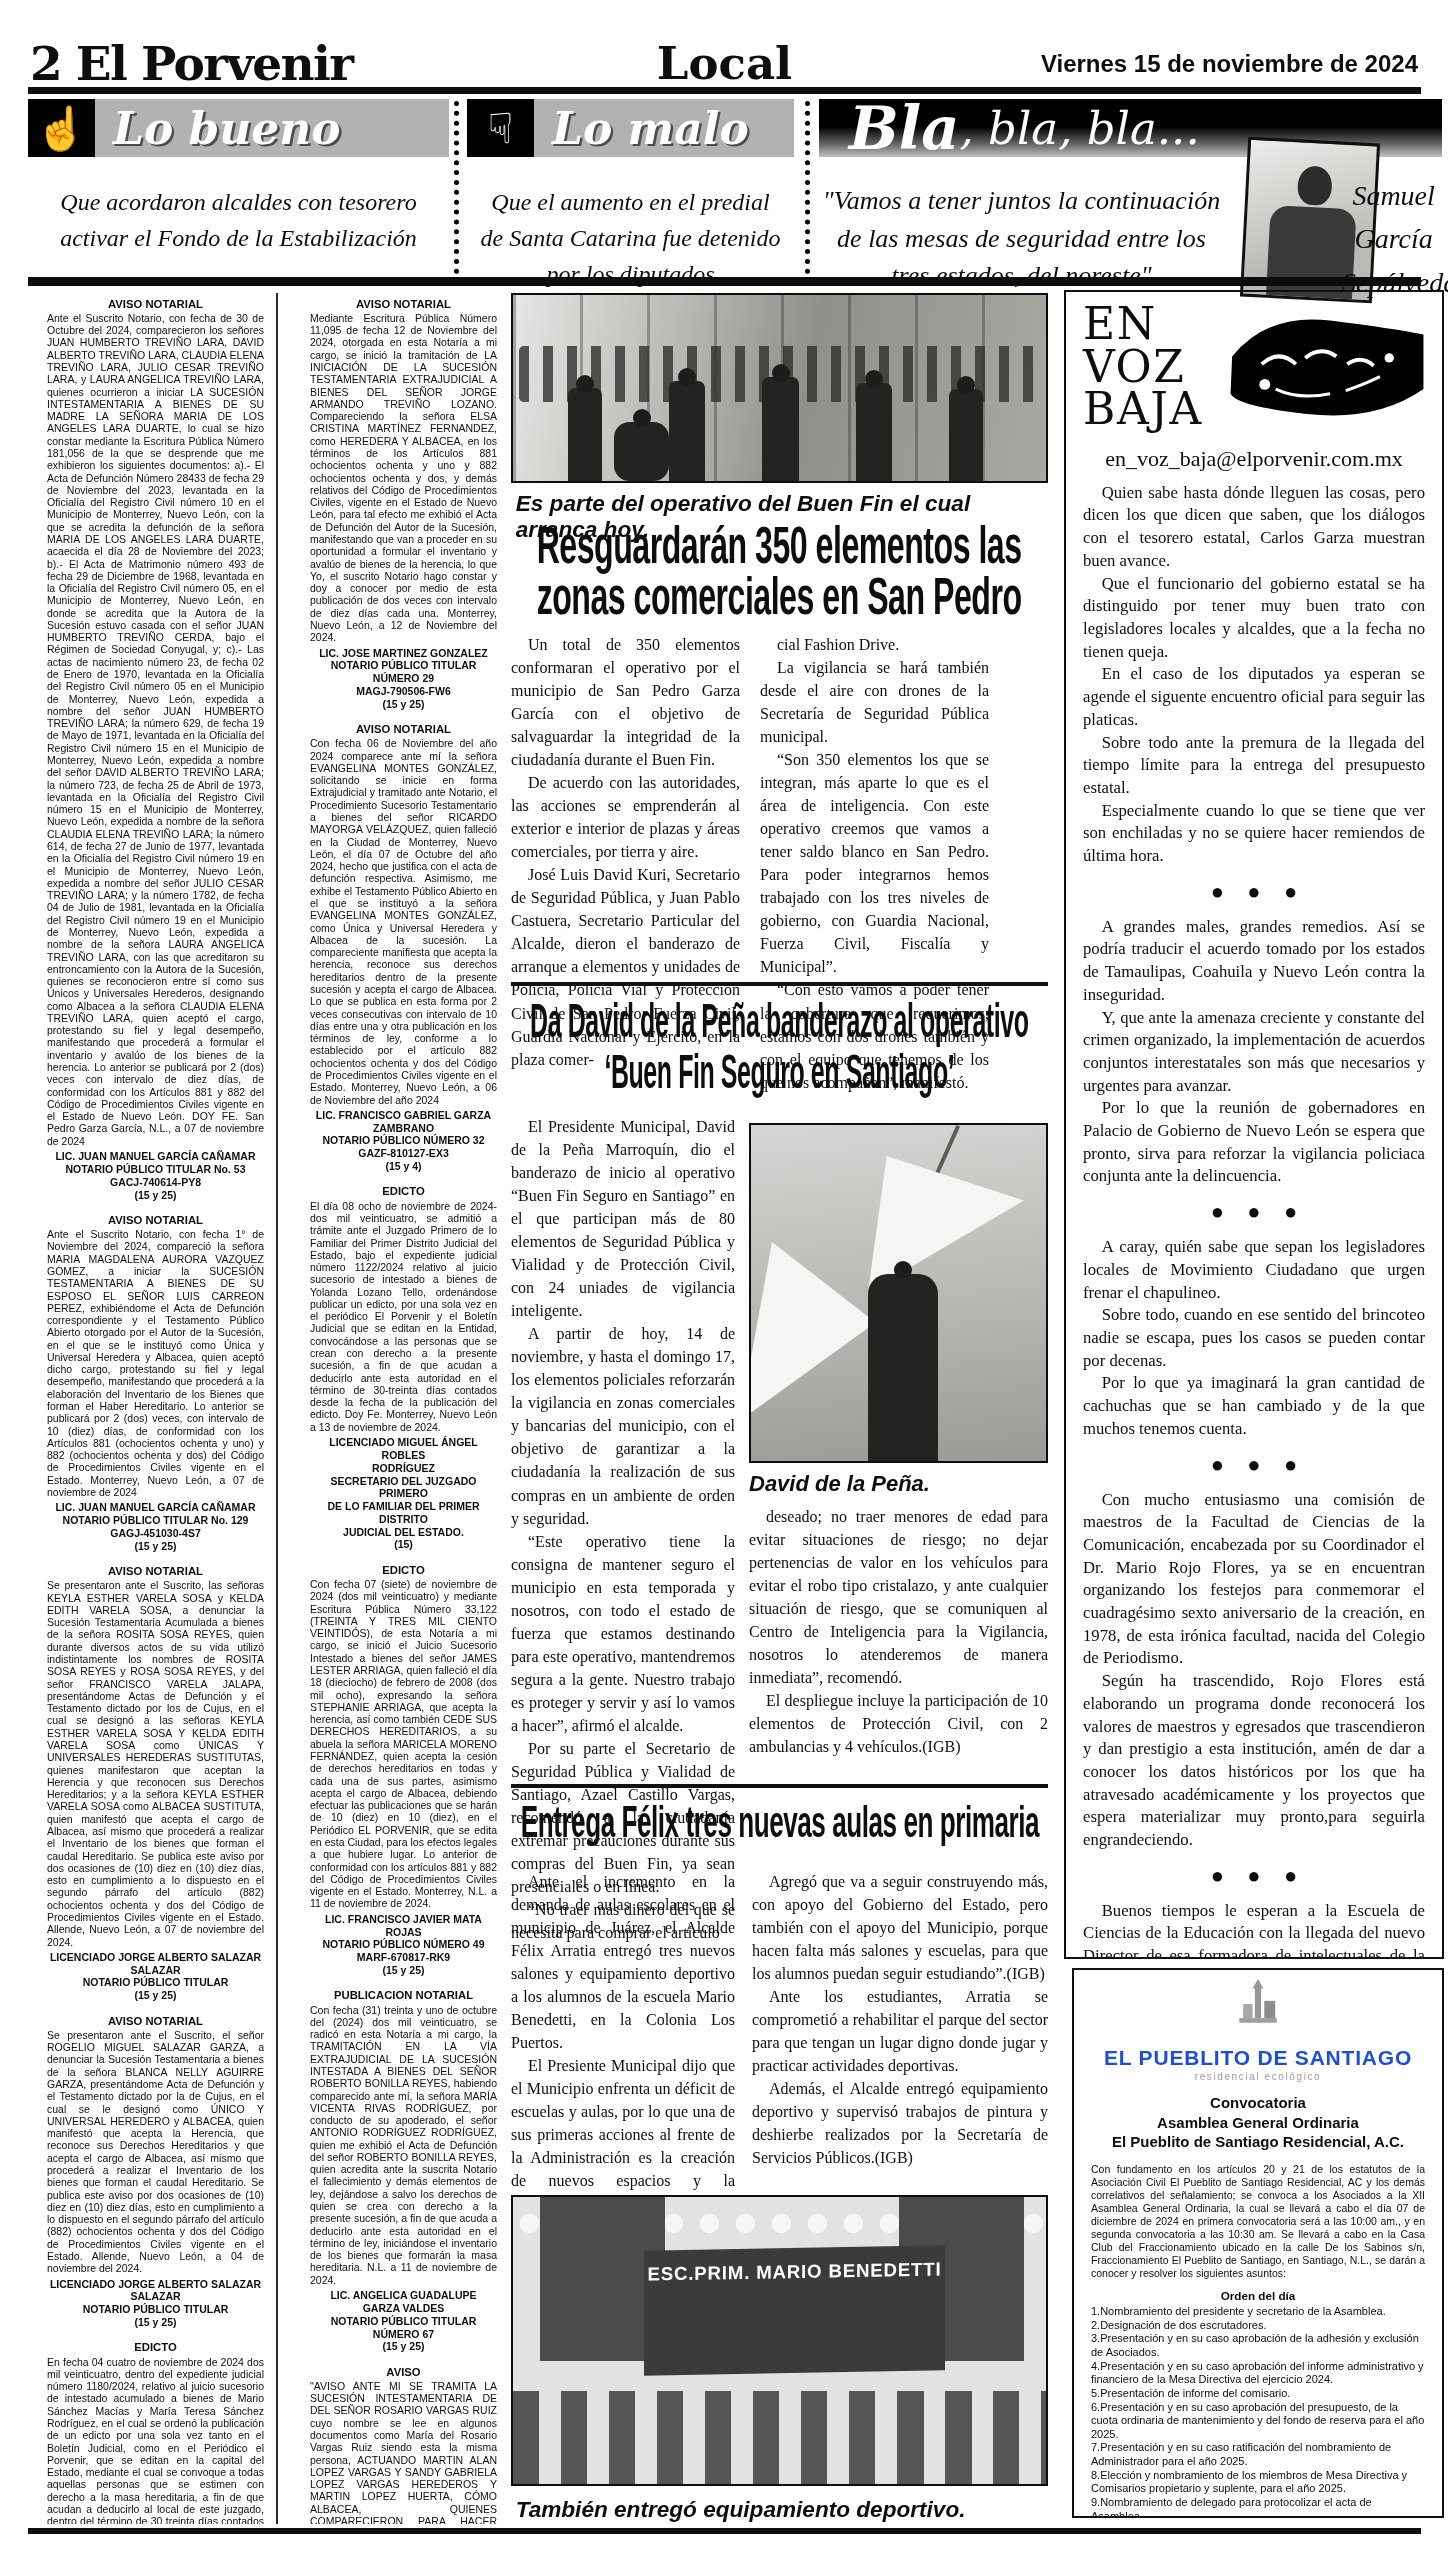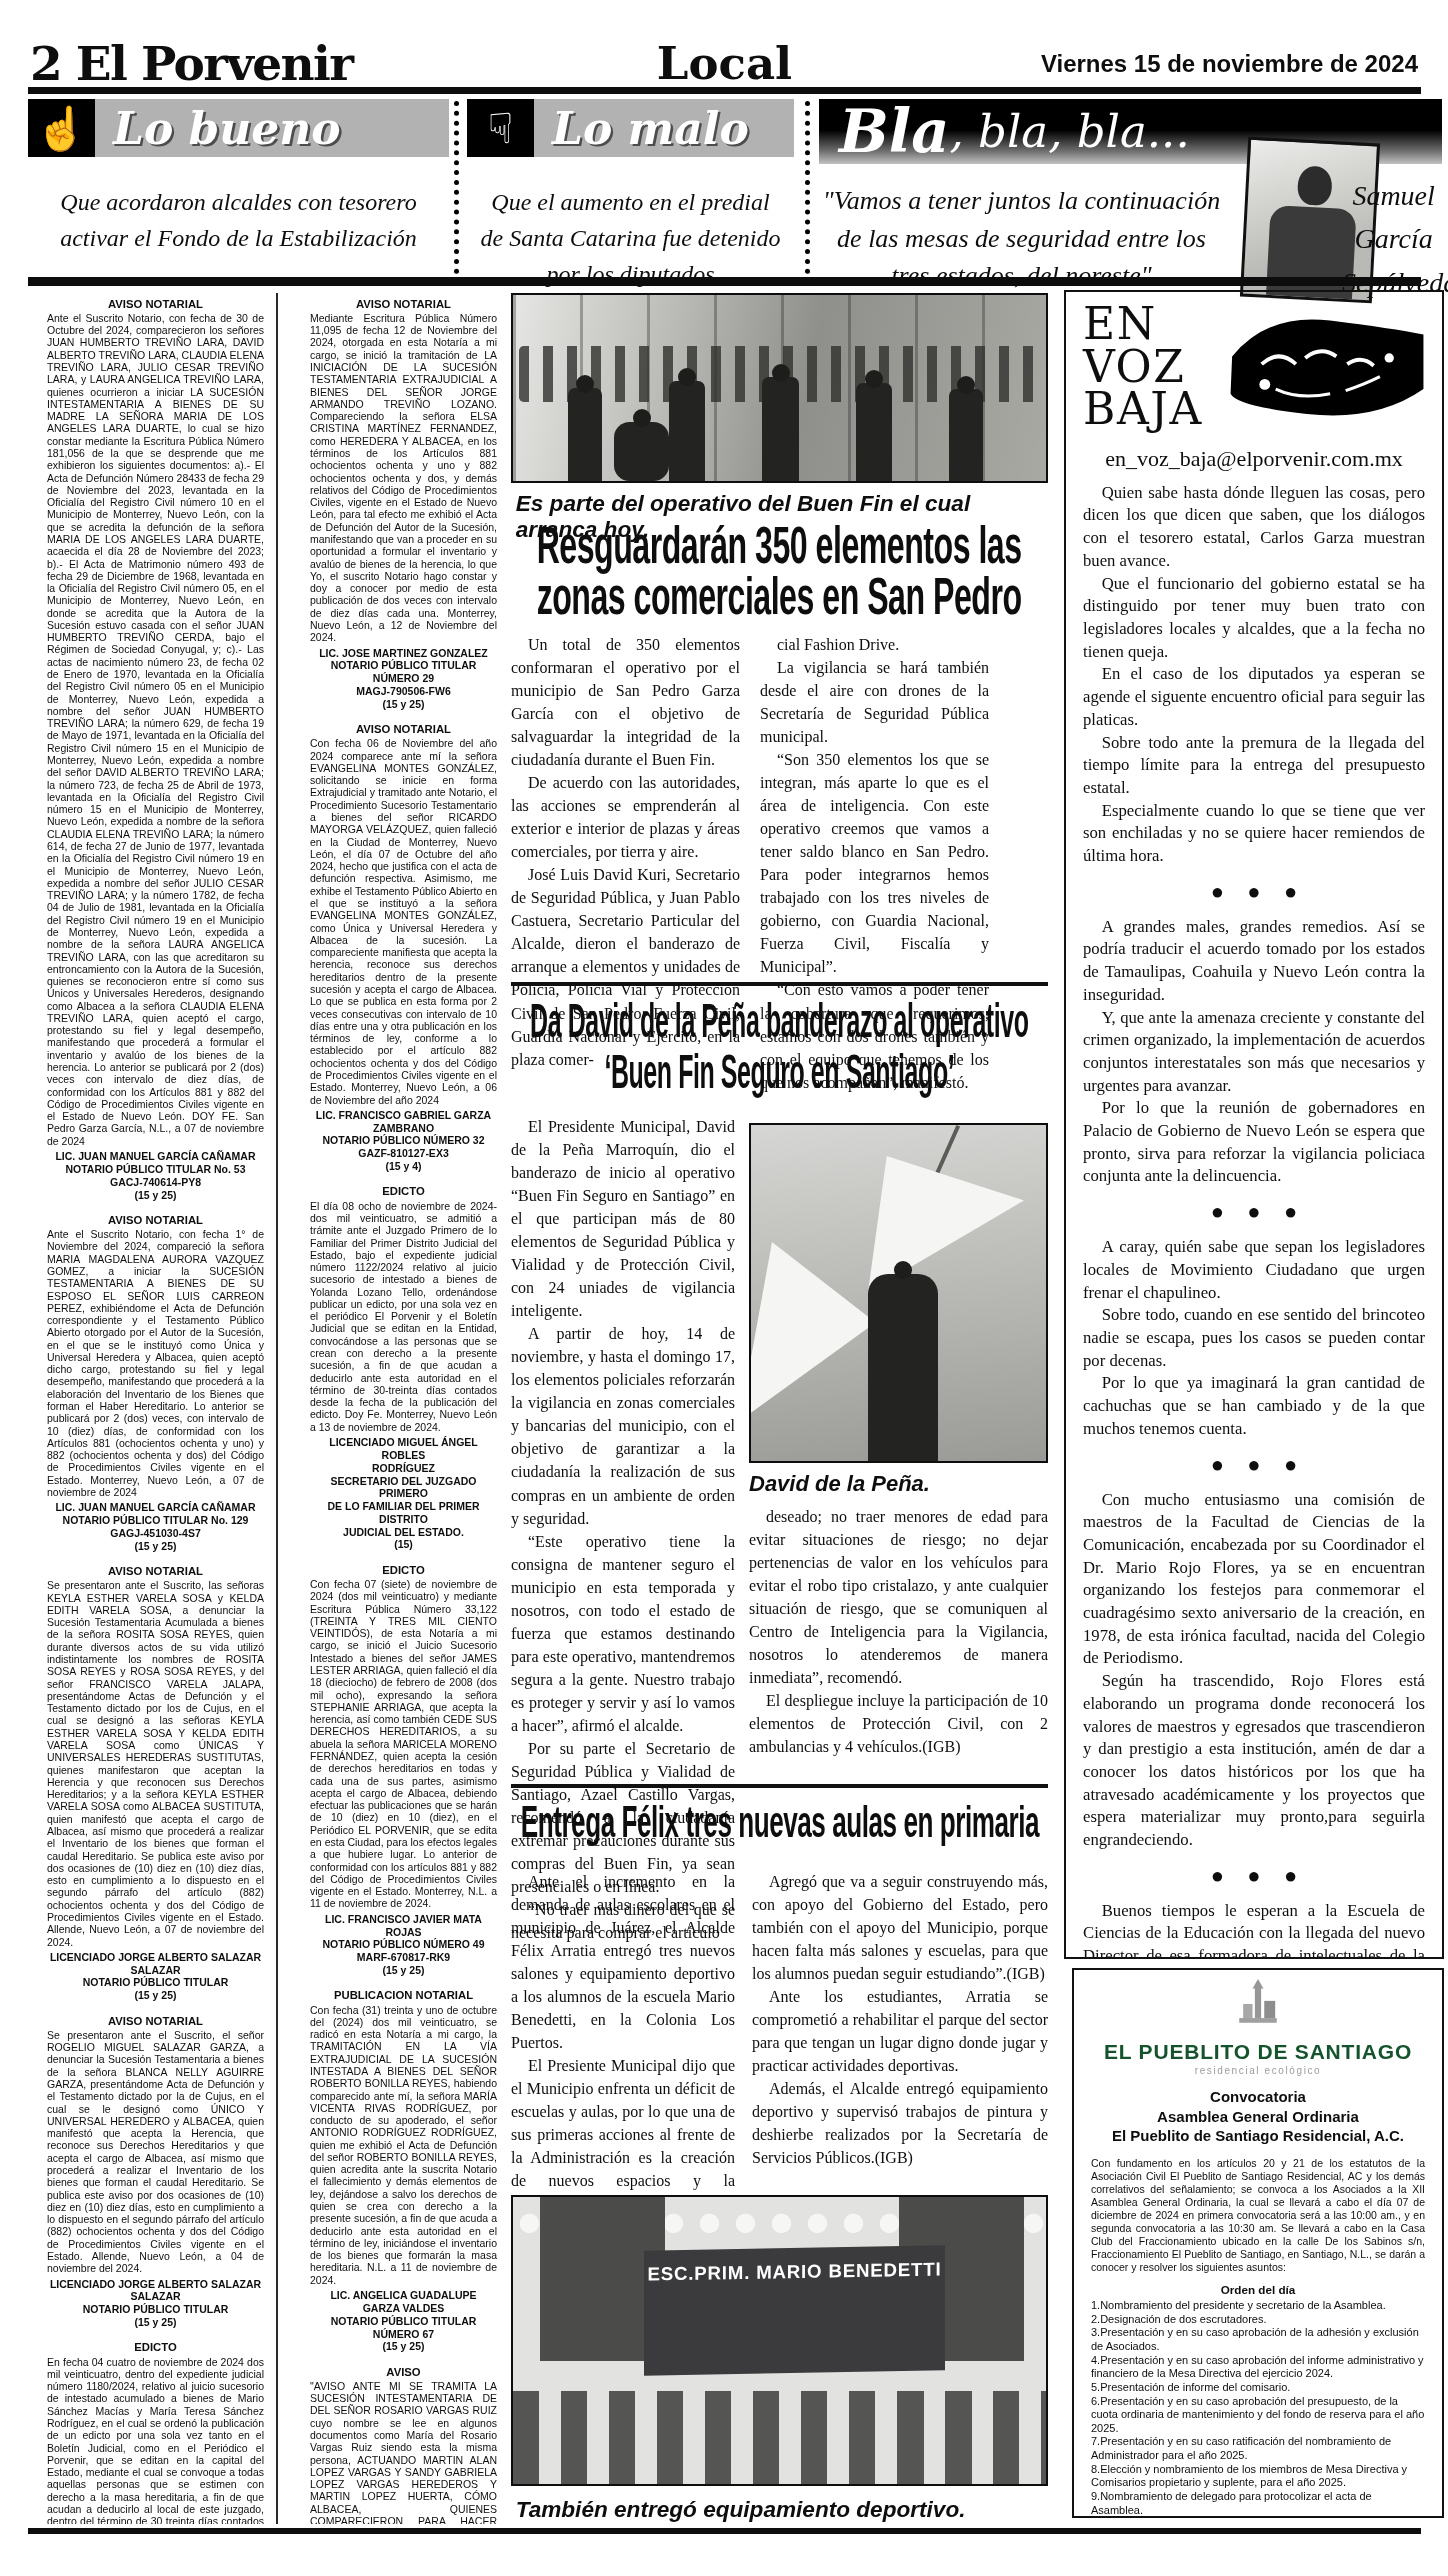--- a/index.html
+++ b/index.html
@@ -25,22 +25,22 @@
   #bla { left:819px; width:623px; }
   .strip-bar { display:flex; align-items:center; height:58px; background:#b2b2b2; }
   .icon-box { width:67px; height:58px; background:#000; color:#fff; display:flex;
               align-items:center; justify-content:center; font-size:42px; flex:none; }
   .strip-title { font-family:"DejaVu Serif", serif; font-style:italic; font-weight:bold;
                  font-size:44px; color:#fff; text-shadow:2.3px 2.3px 0 #4d4d4d; padding-left:18px; }
   .strip-text { margin-top:26.5px; padding:0 11px; text-align:center; font-family:"Liberation Serif", serif;
                 font-style:italic; font-size:24px; line-height:1.5; }
   .dotted-divider { position:absolute; top:101px; height:173px; border-left:5.5px dotted #000; }
   .dd1 { left:454px; } .dd2 { left:805px; }
-  .bla-bar { height:65px; background:linear-gradient(180deg,#000 48%,#6e6e6e 80%,#c2c2c2 100%);
-             display:flex; align-items:center; padding-left:20px; }
+  .bla-bar { height:58px; background:linear-gradient(180deg,#000 48%,#6e6e6e 80%,#c2c2c2 100%);
+             display:flex; align-items:center; padding-left:30px; }
   .bla-bold { font-family:"DejaVu Serif", serif; font-weight:bold; font-style:italic;
               font-size:59px; color:#fff; }
   .bla-rest { font-family:"DejaVu Serif", serif; font-style:italic; font-size:45px; color:#fff; }
   .bla-quote { position:absolute; left:0; top:83px; width:405px; text-align:center;
                font-family:"Liberation Serif", serif; font-style:italic; font-size:26px; line-height:1.45; }
   .bla-photo { position:absolute; left:425px; top:41px; width:132px; height:160px;
                border:3.1px solid #111; transform:rotate(3deg);
                background:linear-gradient(160deg,#ececea,#b9b9b5 70%); overflow:hidden; }
   .portrait-fig { position:absolute; left:23.4px; top:23.4px; width:86px; height:132px; }
   .portrait-fig::before { content:""; position:absolute; left:26px; top:0; width:34px; height:39px;
@@ -126,21 +126,21 @@
   .voz-cartoon { margin-top:4.7px; }
   .voz-email { text-align:center; font-family:"Liberation Serif", serif; font-size:22px; margin:7.8px 0 9.3px; }
   #voz-body p { font-family:"Liberation Serif", serif; font-size:16.7px; line-height:1.36;
                 text-align:justify; text-indent:18.7px; margin:0; }
   .voz-sep { text-align:center; font-size:22px; letter-spacing:23.4px; margin:11px 0 11px 23.4px; }
 
   
   #ad { position:absolute; left:1072px; top:1968px; width:372px; height:550px;
         border:2.3px solid #111; padding:9.3px 17px; overflow:hidden; }
   .ad-logo { text-align:center; }
-  .ad-brand { font-size:21px; font-weight:bold; color:#14532d; letter-spacing:0.8px; margin-top:8px; }
+  .ad-brand { font-size:21px; font-weight:bold; color:#1d4ed8; letter-spacing:0.8px; margin-top:14px; }
   .ad-sub { font-size:10px; color:#9c9c9c; letter-spacing:1.6px; margin-top:0.8px; }
   .ad-heading { text-align:center; font-weight:bold; font-size:15px; line-height:1.3; }
   .ad-heading-wrap { margin-top:11px; }
   .ad-intro, .ad-closing { font-size:10.5px; line-height:1.24; text-align:justify; margin-top:11px; }
   .ad-orden-title { text-align:center; font-weight:bold; font-size:11.7px; margin:9.3px 0 3.1px; }
   #orden p { font-size:11px; line-height:1.24; margin:0; }
 </style>
 </head>
 <body>
 

